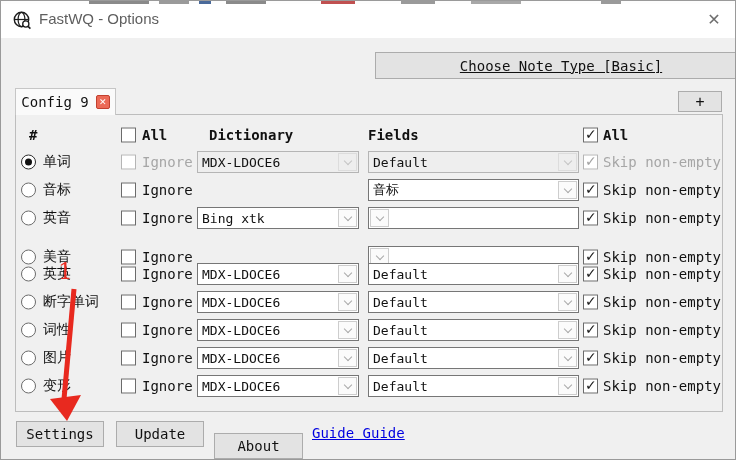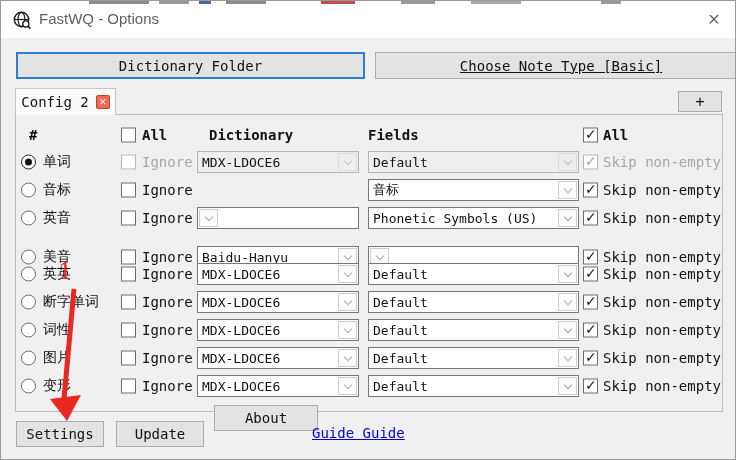--- a/index.html
+++ b/index.html
@@ -85,21 +85,21 @@
   .row.disabled .cb-label { color:#a6a6a6; }
   .row.disabled .checkbox { border-color:#b5b5b5; }
   .row.disabled .checkbox.checked::after { color:#a3a3a3; }
   .row.disabled .combo { background:#eeeeee; border-color:#b5b5b5; }
   .row.disabled .arrowbox { background:#eeeeee; border-color:#dcdcdc; }
   .row.disabled .chev { border-color:#c4c4c4; }
 
   
   .btn-settings { left:15px;  top:420px; width:88px; height:26px; }
   .btn-update   { left:115px; top:420px; width:88px; height:26px; }
-  .btn-about    { left:213px; top:404px; width:104px; height:26px; }
+  .btn-about    { left:213px; top:432px; width:89px; height:26px; }
   .btn-ok       { left:631px; top:419px; width:90px; height:26px; }
   .user-guide {
     position:absolute; left:311px; top:424px; font-size:14px;
     color:#0000e0; text-decoration:underline; cursor:pointer;
   }
 
   
   .anno-one {
     position:absolute; left:57px; top:257px; color:#e8291f;
     font-family:"DejaVu Serif","Liberation Serif",serif; font-size:23px; z-index:40;
@@ -116,25 +116,24 @@
       <circle cx="9.5" cy="9.5" r="7.2" fill="none" stroke="#1b1b1b" stroke-width="1.4"></circle>
       <ellipse cx="9.5" cy="9.5" rx="3.4" ry="7.2" fill="none" stroke="#1b1b1b" stroke-width="1.2"></ellipse>
       <line x1="2.4" y1="9.5" x2="16.6" y2="9.5" stroke="#1b1b1b" stroke-width="1.2"></line>
       <circle cx="13.8" cy="14" r="3.1" fill="#fff" stroke="#1b1b1b" stroke-width="1.3"></circle>
       <line x1="16.1" y1="16.4" x2="18.4" y2="18.6" stroke="#1b1b1b" stroke-width="1.6"></line>
     </svg>
     <div class="title-text">FastWQ - Options</div>
     <div class="close-btn">✕</div>
   </div>
 
-  <div class="btn btn-dictfolder">Dictionary Folder</div>
   <div class="btn btn-notetype">Choose Note Type [Basic]</div>
 
   <div class="tab">
-    <span>Config 2</span>
+    <span>Config 9</span>
     <span class="tab-close">✕</span>
   </div>
   <div class="btn btn-plus">+</div>
 
   <div class="panel"></div>
 
   <div class="thead">
     <span class="h h-num">#</span>
     <span class="checkbox h-all-left-box" style="position:absolute; top:50%; transform:translateY(-50%);"></span>
     <span class="h h-all-left">All</span>
@@ -178,44 +177,38 @@
     </span>
     <span class="checkbox skip-cb checked"></span>
     <span class="cb-label skip-label">Skip non-empty</span>
   </div>
       <div class="row" style="top: 203px;">
     <span class="radio"></span>
     <span class="row-label">英音</span>
     <span class="checkbox ignore-cb"></span>
     <span class="cb-label ignore-label">Ignore</span>
     <span class="combo combo1">
-      <span class="arrowbox">
-            <span class="chev"></span>
-          </span>
-    </span>
-    <span class="combo combo2">
-      <span class="combo-text">Phonetic Symbols (US)</span>
+      <span class="combo-text">Bing xtk</span>
+      <span class="arrowbox">
+            <span class="chev"></span>
+          </span>
+    </span>
+    <span class="combo combo2">
       <span class="arrowbox">
             <span class="chev"></span>
           </span>
     </span>
     <span class="checkbox skip-cb checked"></span>
     <span class="cb-label skip-label">Skip non-empty</span>
   </div>
       <div class="row" style="top: 242px;">
     <span class="radio"></span>
     <span class="row-label">美音</span>
     <span class="checkbox ignore-cb"></span>
     <span class="cb-label ignore-label">Ignore</span>
-    <span class="combo combo1">
-      <span class="combo-text">Baidu-Hanyu</span>
-      <span class="arrowbox">
-            <span class="chev"></span>
-          </span>
-    </span>
     <span class="combo combo2">
       <span class="arrowbox">
             <span class="chev"></span>
           </span>
     </span>
     <span class="checkbox skip-cb checked"></span>
     <span class="cb-label skip-label">Skip non-empty</span>
   </div>
       <div class="row" style="top: 259px;">
     <span class="radio"></span>

